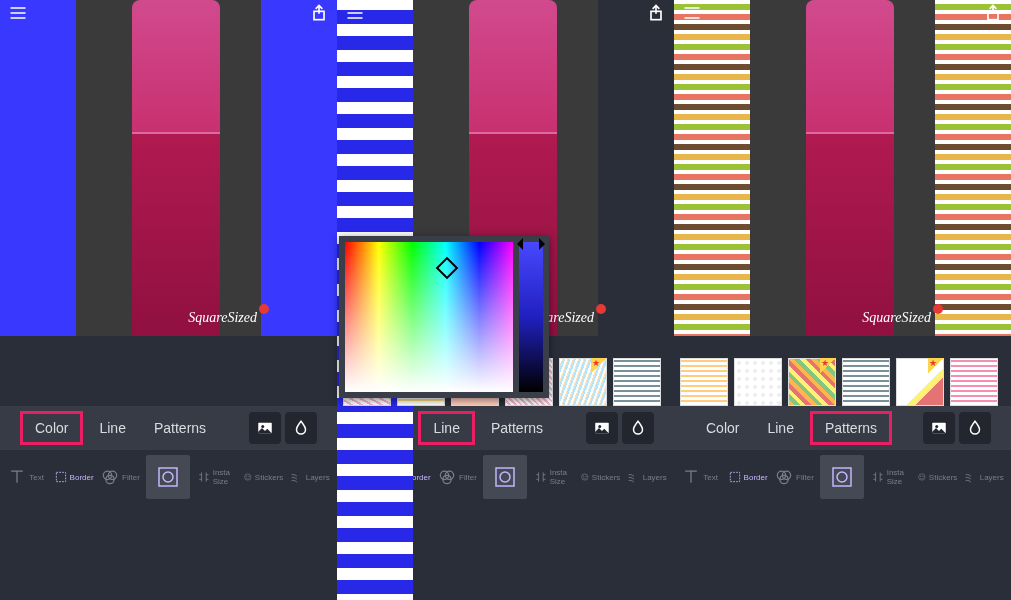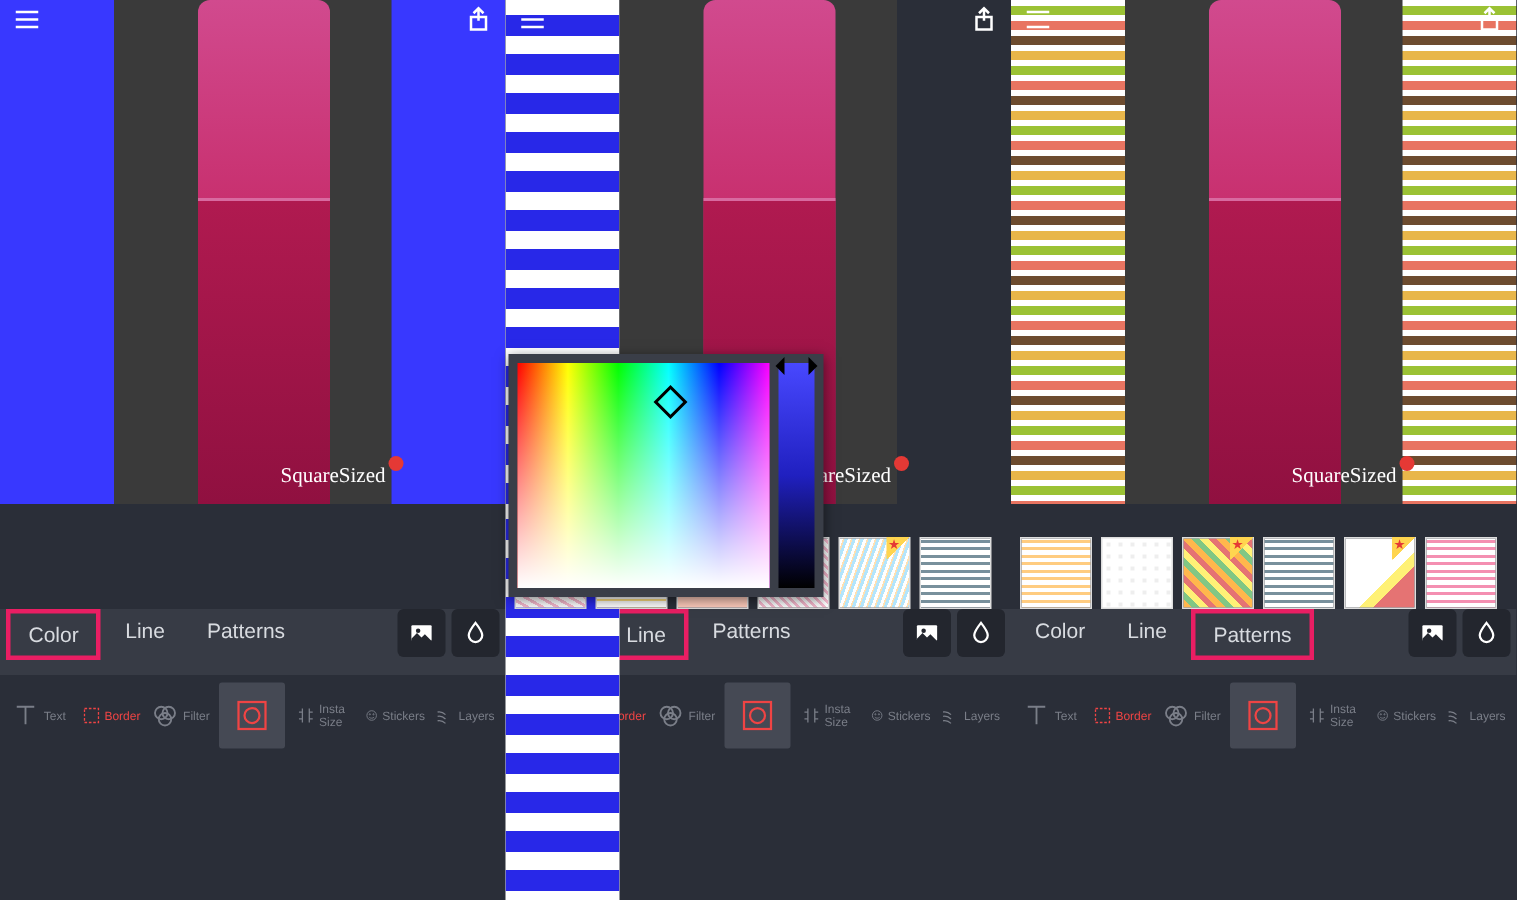--- a/index.html
+++ b/index.html
@@ -7,21 +7,21 @@
 .screen{position:relative;flex:1;height:600px;display:flex;flex-direction:column}
 .top{height:336px;position:relative;background:#2a2e38}
 .hdr{position:absolute;top:0;left:0;right:0;height:30px;display:flex;justify-content:space-between;align-items:center;padding:0 8px;z-index:5}
 .hdr svg{width:20px;height:20px;fill:none;stroke:#fff;stroke-width:2}
 .canvas{position:absolute;top:0;left:0;right:0;height:336px}
 .border-l,.border-r{position:absolute;top:0;height:336px;width:76px}
 .border-l{left:0}.border-r{right:0}
 .photo{position:absolute;top:0;left:76px;right:76px;height:336px;background:#3a3a3a}
 .bottle{position:absolute;left:30%;top:0;width:48%;height:100%;background:linear-gradient(180deg,#d14a8e 0%,#c8306f 40%,#a01850 100%);border-radius:8px 8px 0 0}
 .bottle::after{content:"";position:absolute;bottom:0;left:0;right:0;height:60%;background:linear-gradient(180deg,#b01a50 0%,#901040 100%);border-top:2px solid #d86aa0}
-.wm{position:absolute;right:80px;bottom:10px;color:#fff;font-family:cursive;font-size:14px;}
+.wm{position:absolute;right:80px;bottom:10px;color:#fff;font-family:cursive;font-size:14px;font-style:italic}
 .wm::after{content:"";position:absolute;right:-12px;top:-6px;width:10px;height:10px;background:#e53935;border-radius:50%}
 .solid{background:#3838ff}
 .dash{background:#fff;position:relative;overflow:hidden}
 .dash::before{content:"";position:absolute;inset:0;background-image:
   linear-gradient(#2828e8,#2828e8),linear-gradient(#2828e8,#2828e8),linear-gradient(#2828e8,#2828e8),
   linear-gradient(#2828e8,#2828e8),linear-gradient(#2828e8,#2828e8),linear-gradient(#2828e8,#2828e8);
   background-size:7px 14px;background-repeat:repeat;
   background-position:4px 0,22px 10px,40px 0,58px 10px,4px 28px,22px 38px;
   -webkit-mask:repeating-linear-gradient(0deg,#000 0 14px,transparent 14px 26px);
   mask:repeating-linear-gradient(0deg,#000 0 14px,transparent 14px 26px)}
@@ -42,29 +42,29 @@
 .sw10{background:linear-gradient(135deg,#fff 60%,#fff176 60% 70%,#e57373 70%)}
 .sw11{background:repeating-linear-gradient(0deg,#fff 0 3px,#f48fb1 3px 5px)}
 .picker{position:absolute;left:2px;top:-100px;width:210px;height:162px;background:#3a3e48;display:flex;padding:6px;gap:6px;z-index:20;box-shadow:0 2px 8px rgba(0,0,0,.5)}
 .picker::before{content:"";position:absolute;bottom:-8px;left:62px;border:8px solid transparent;border-top-color:#3a3e48}
 .spectrum{flex:1;background:linear-gradient(0deg,#fff,transparent),linear-gradient(90deg,red,#ff0,#0f0,#0ff,#00f,#f0f);position:relative}
 .spectrum::after{content:"";position:absolute;top:18px;left:56%;width:12px;height:12px;border:2px solid #000;transform:rotate(45deg)}
 .hue{width:24px;background:linear-gradient(180deg,#4848ff 0%,#2020c0 50%,#000 100%);position:relative}
 .hue::before,.hue::after{content:"";position:absolute;top:-4px;border:6px solid transparent}
 .hue::before{left:-8px;border-right-color:#000}
 .hue::after{right:-8px;border-left-color:#000}
-.tabs{height:44px;background:#373b45;display:flex;align-items:flex-start;padding:0 4px;gap:4px}
+.tabs{height:44px;background:#373b45;display:flex;align-items:center;padding:0 20px;gap:4px}
 .tab{color:#d8dbe0;font-size:14px;padding:6px 12px}
 .tab.hl{border:3px solid #e91e63}
 .sq{width:32px;height:32px;background:#23262e;border-radius:4px;display:flex;align-items:center;justify-content:center}
 .sq svg{width:18px;height:18px;fill:none;stroke:#fff;stroke-width:2}
 .sq.img svg{fill:#fff;stroke:none}
 .tools{height:54px;background:#2a2e38;display:flex;align-items:center;justify-content:space-around;padding:0 4px}
 .tool{display:flex;flex-direction:row;align-items:center;gap:2px;color:#7a7e88;width:40px}
-.tool.active{color:#ef4444}
+.tool.active{color:#c4b5fd}
 .tool svg{width:20px;height:20px;fill:none;stroke:currentColor;stroke-width:1.5}
 .tool span{font-size:8px}
 .tool.big{width:44px;height:44px;background:#454954;justify-content:center;border-radius:2px}
 .tool.big svg{width:24px;height:24px}
 .pattern-gap{height:70px}
 </style>
 </head>
 <body>
 
 <div class="screen">

